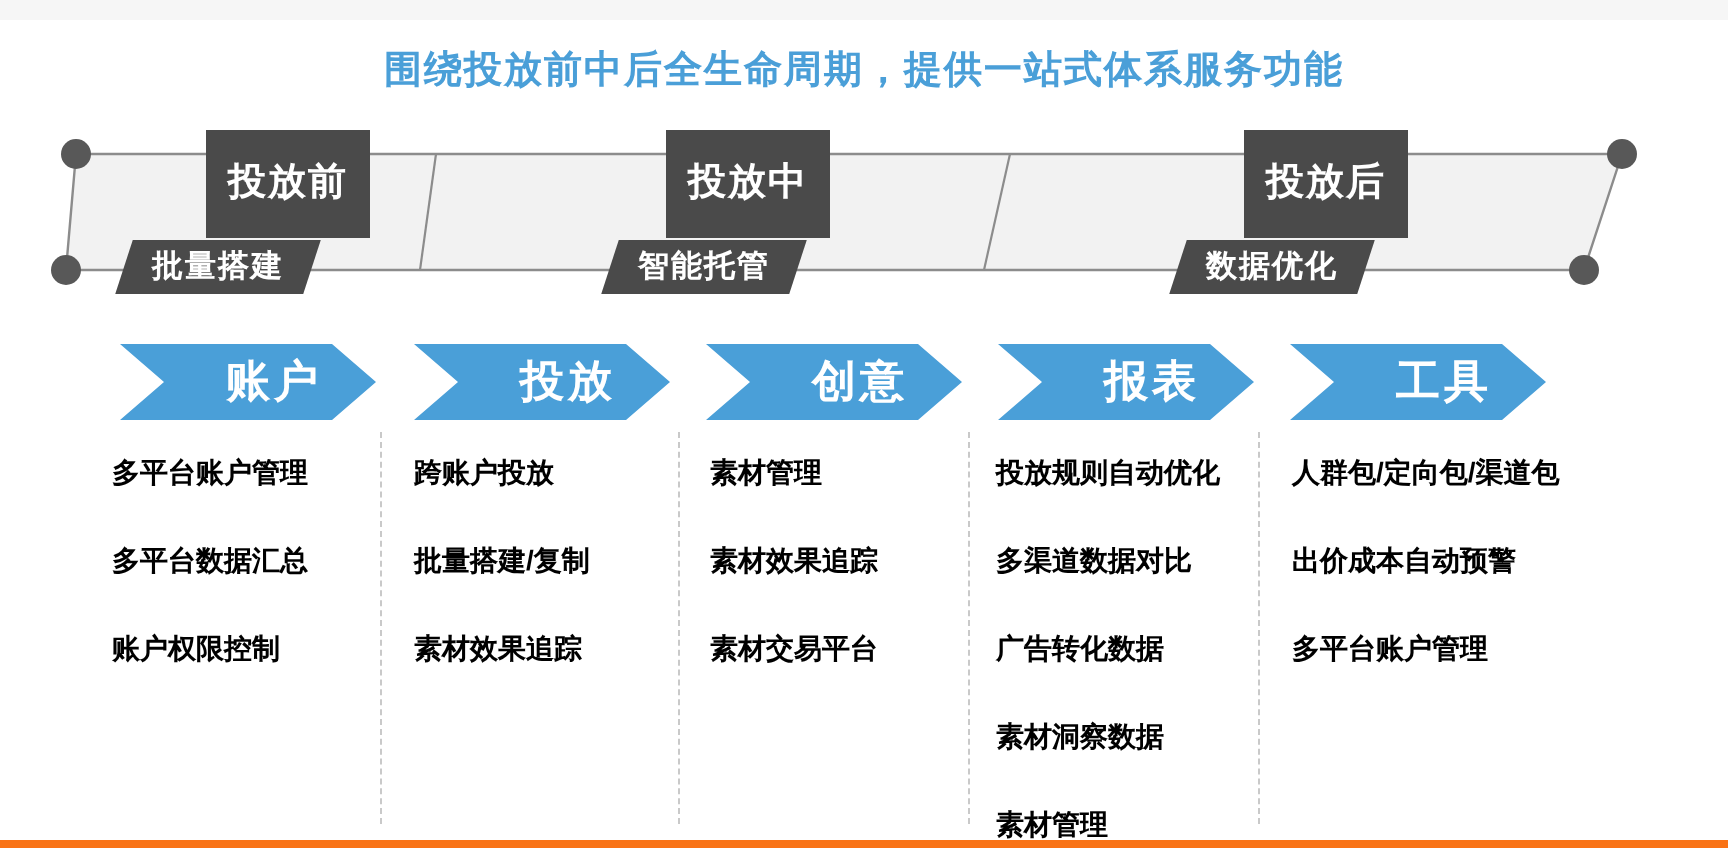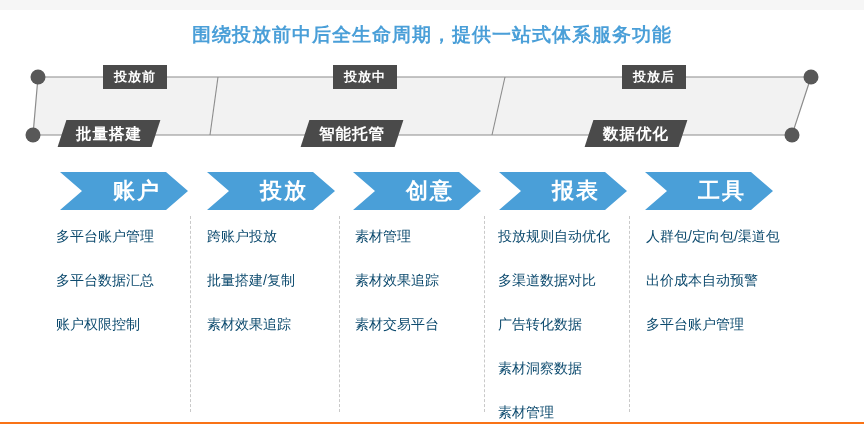--- a/index.html
+++ b/index.html
@@ -13,21 +13,21 @@
     font-family: "Liberation Sans", "DejaVu Sans", sans-serif;
     overflow: hidden;
     position: relative;
   }
   #slide {
     position: absolute;
     inset: 0;
     width: 864px;
     height: 424px;
     background: #ffffff;
-    border-bottom: 2px solid #f97316;
+    border-bottom: 4px solid #f97316;
     box-sizing: border-box;
     overflow: hidden;
   }
   .top-strip {
     position: absolute;
     left: 0; top: 0;
     width: 864px; height: 10px;
     background: #f6f6f6;
   }
 
@@ -49,28 +49,28 @@
     position: absolute;
     left: 0; top: 58px;
     width: 864px; height: 100px;
   }
   .timeline svg { display: block; }
 
   .chip {
     position: absolute;
     background: #4a4a4a;
     color: #ffffff;
-    font-size: 13px;
+    font-size: 19px;
     font-weight: bold;
     letter-spacing: 1px;
     text-align: center;
     white-space: nowrap;
     line-height: 24px;
     height: 24px;
-    padding: 0 11px;
+    padding: 15px 11px;
   }
   .chip.skew {
     transform: skewX(-18deg);
   }
   .chip.skew > span {
     display: inline-block;
     transform: skewX(18deg);
   }
 
   
@@ -114,22 +114,22 @@
   }
 
   
   .col {
     position: absolute;
     top: 228px;
     width: 150px;
   }
   .col .item {
     font-size: 14px;
-    font-weight: normal;
-    color: #0c4a6e;
+    font-weight: bold;
+    color: #000000;
     line-height: 17px;
     margin-bottom: 27px;
     white-space: nowrap;
   }
   .divider {
     position: absolute;
     top: 216px;
     width: 0;
     height: 196px;
     border-left: 1px dashed #c9c9c9;

